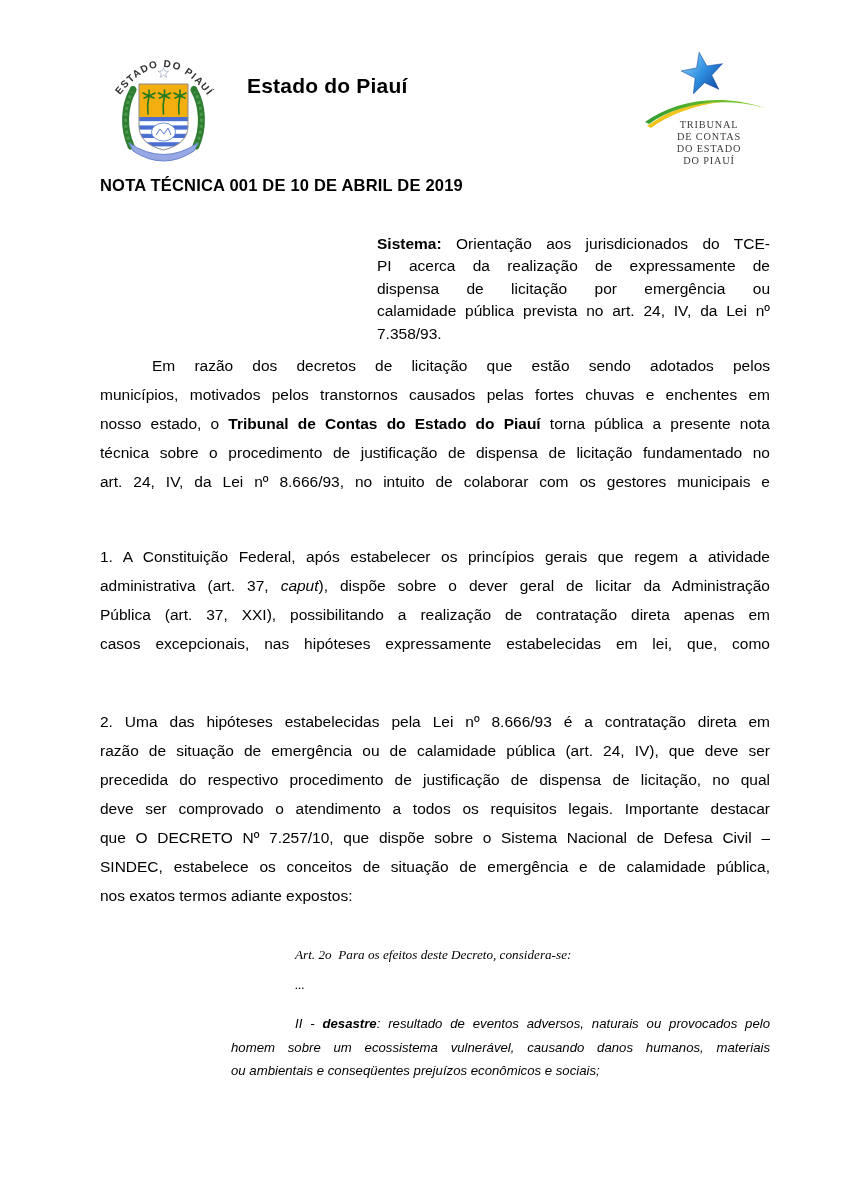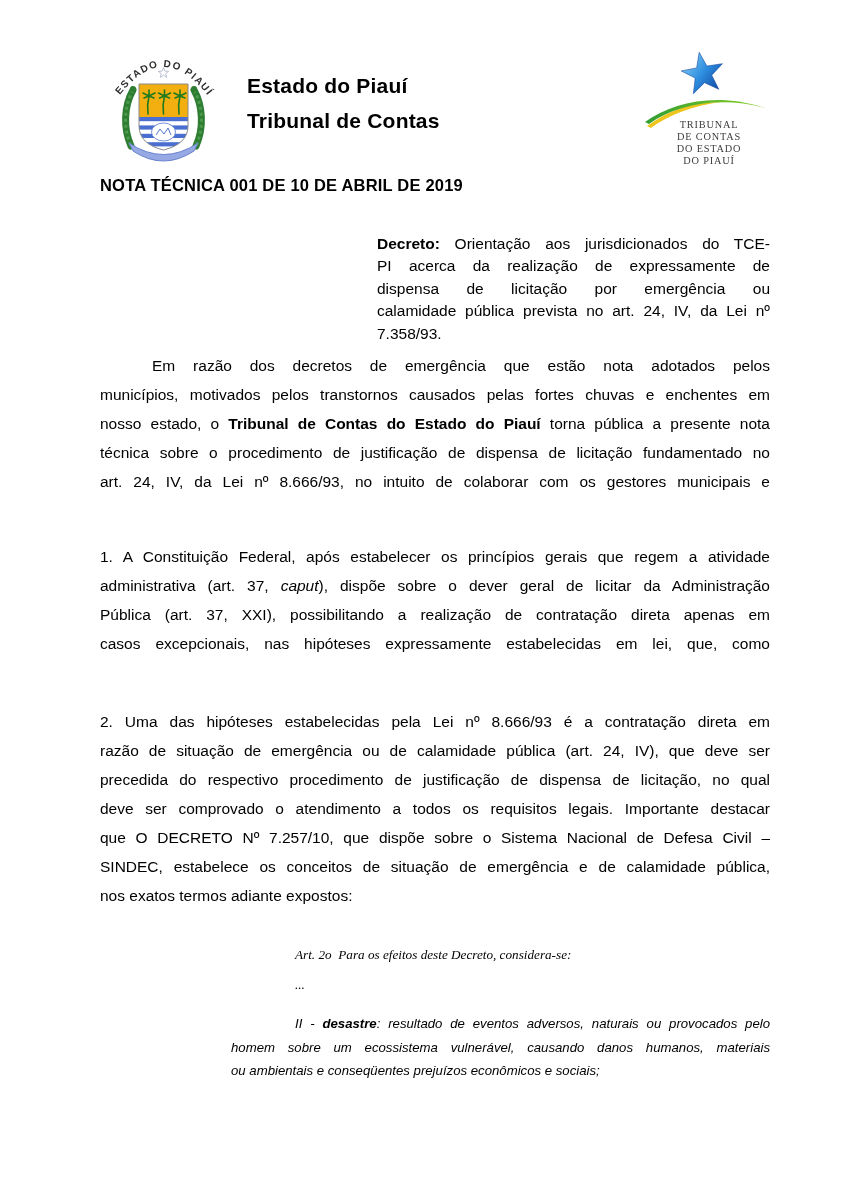--- a/index.html
+++ b/index.html
@@ -69,21 +69,20 @@
       <path d="M82 46 C 91 62 92 84 84 102" stroke="#2e7d32" stroke-width="7" fill="none" stroke-linecap="round"></path>
       <path d="M82 46 C 91 62 92 84 84 102" stroke="#4c9a4c" stroke-width="3" fill="none" stroke-dasharray="3 3"></path>
       <circle cx="21" cy="45" r="3" fill="#2e7d32"></circle>
       <circle cx="82" cy="45" r="3" fill="#2e7d32"></circle>
     </g>
     <path d="M17 99 Q 51.5 122 86 99 L 82 107 Q 51.5 127 21 107 Z" fill="#96a9e4" stroke="#6b82cf" stroke-width="1" stroke-linejoin="round"></path>
   </svg>
 
   <div class="org">
     <div>Estado do Piauí</div>
-    <div>Tribunal de Contas</div>
   </div>
 
   <svg class="tce-logo-svg" width="124" height="120" viewBox="0 0 124 120">
     <defs>
       <linearGradient id="starGrad" x1="0" y1="0" x2="1" y2="1">
         <stop offset="0" stop-color="#9adcf9"></stop>
         <stop offset="0.5" stop-color="#2f8fe0"></stop>
         <stop offset="1" stop-color="#0a3c97"></stop>
       </linearGradient>
       <linearGradient id="greenGrad" x1="0" y1="0" x2="1" y2="0">
@@ -98,29 +97,29 @@
       <text x="66" y="78">TRIBUNAL</text>
       <text x="66" y="90">DE CONTAS</text>
       <text x="66" y="102">DO ESTADO</text>
       <text x="66" y="114">DO PIAUÍ</text>
     </g>
   </svg>
 
   <div class="doc-title">NOTA TÉCNICA 001 DE 10 DE ABRIL DE 2019</div>
 
   <div class="subject">
-      <div class="tline stretch"><span class="b">Decreto:</span><span> Orientação aos jurisdicionados do TCE-</span></div>
+      <div class="tline stretch"><span class="b">Sistema:</span><span> Orientação aos jurisdicionados do TCE-</span></div>
       <div class="tline stretch"><span>PI acerca da realização de expressamente de</span></div>
       <div class="tline stretch"><span>dispensa de licitação por emergência ou</span></div>
       <div class="tline stretch"><span>calamidade pública prevista no art. 24, IV, da Lei nº</span></div>
       <div class="tline noj"><span>7.358/93.</span></div>
     </div>
 
   <div class="para" id="p1">
-      <div class="tline stretch ind"><span>Em razão dos decretos de emergência que estão nota adotados pelos</span></div>
+      <div class="tline stretch ind"><span>Em razão dos decretos de licitação que estão sendo adotados pelos</span></div>
       <div class="tline stretch"><span>municípios, motivados pelos transtornos causados pelas fortes chuvas e enchentes em</span></div>
       <div class="tline stretch"><span>nosso estado, o </span><span class="b">Tribunal de Contas do Estado do Piauí</span><span> torna pública a presente nota</span></div>
       <div class="tline stretch"><span>técnica sobre o procedimento de justificação de dispensa de licitação fundamentado no</span></div>
       <div class="tline stretch"><span>art. 24, IV, da Lei nº 8.666/93, no intuito de colaborar com os gestores municipais e</span></div>
     </div>
   <div class="para" id="p2">
       <div class="tline stretch"><span>1. A Constituição Federal, após estabelecer os princípios gerais que regem a atividade</span></div>
       <div class="tline stretch"><span>administrativa (art. 37, </span><span class="i">caput</span><span>), dispõe sobre o dever geral de licitar da Administração</span></div>
       <div class="tline stretch"><span>Pública (art. 37, XXI), possibilitando a realização de contratação direta apenas em</span></div>
       <div class="tline stretch"><span>casos excepcionais, nas hipóteses expressamente estabelecidas em lei, que, como</span></div>

